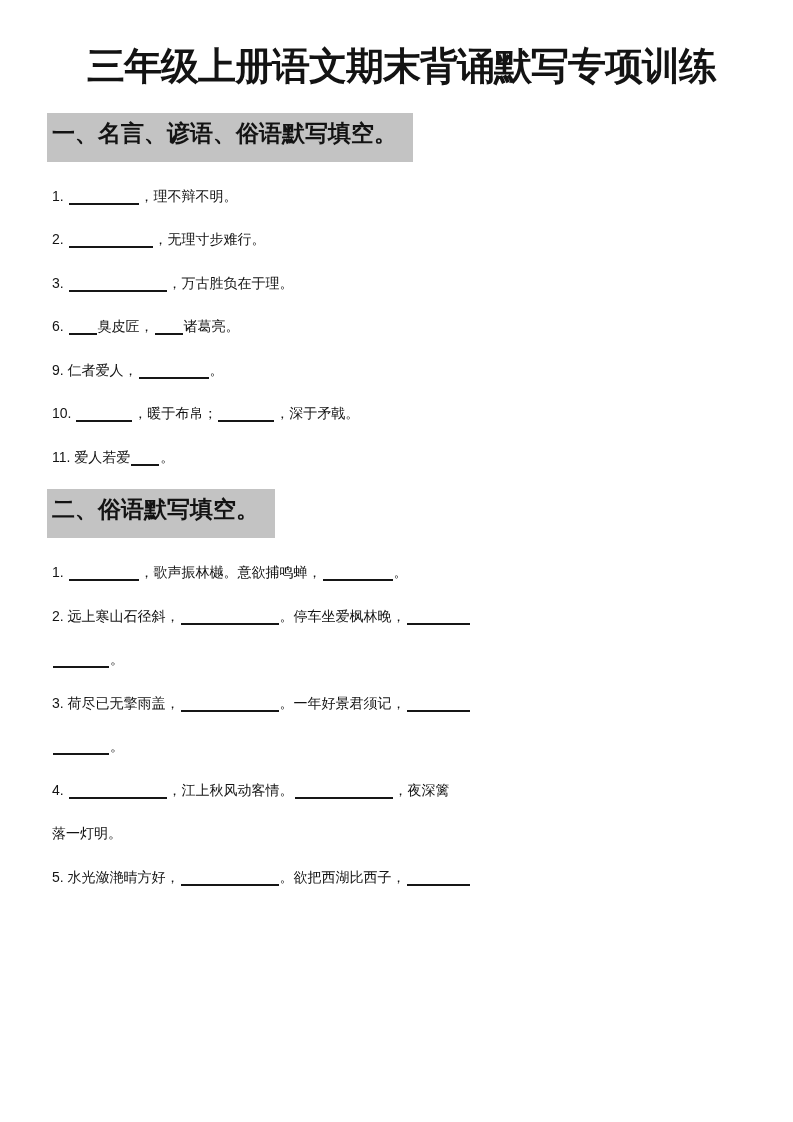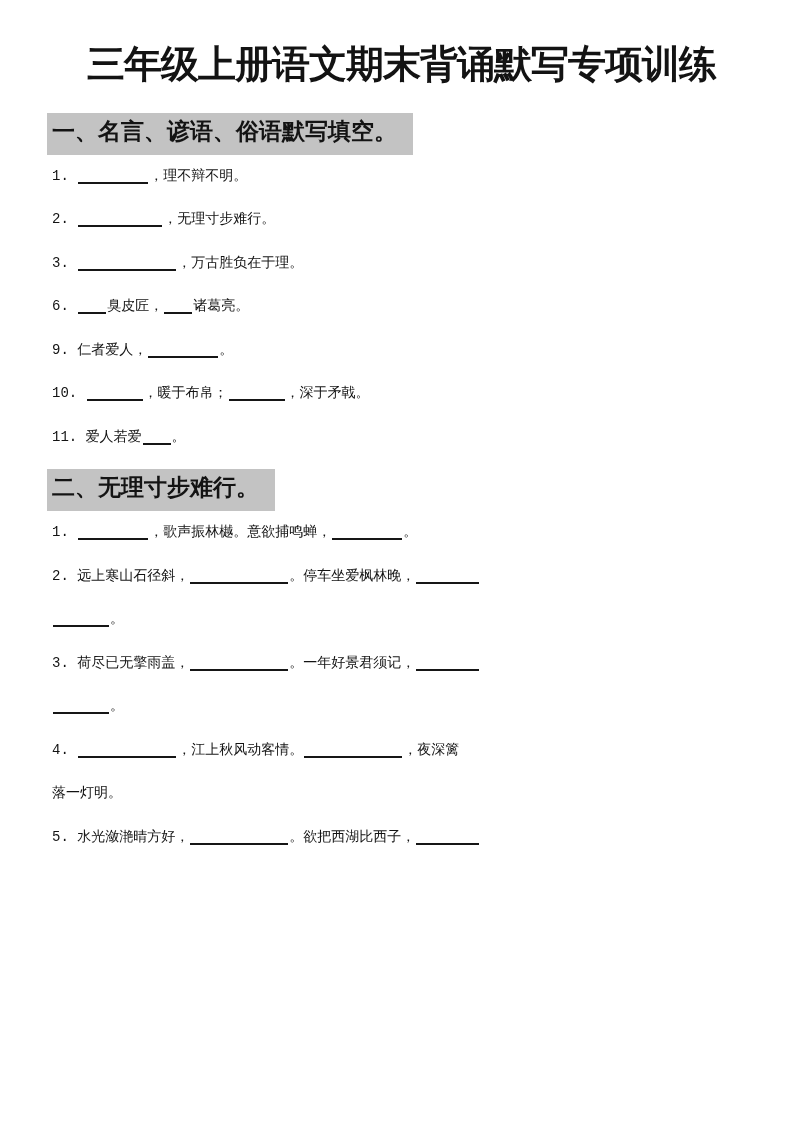--- a/index.html
+++ b/index.html
@@ -8,40 +8,40 @@
     --heading-bg:#c3c3c3;
   }
   html,body{margin:0;padding:0;background:#fff;}
   .page{
     position:relative;
     width:793px;height:974px;
     box-sizing:border-box;
     padding:42px 42px 0 52px;
     background:var(--page-bg);
     color:var(--text);
-    font-family:Liberation Mono, monospace;
+    font-family:Liberation Sans, sans-serif;
     overflow:hidden;
   }
   .title{
     margin:0 0 12px 0;
     font-size:38px;
     font-weight:bold;
     text-align:center;
     line-height:1.3;
     letter-spacing:-1px;
   }
   .sec{display:block;}
   .heading{
     display:inline-block;
     background:var(--heading-bg);
     font-size:23px;
     font-weight:bold;
     line-height:1.2;
-    padding:7px 16px 7px 5px;
-    margin:10px 0 0 -5px;
+    padding:7px 16px 14px 5px;
+    margin:10px 0 13px -5px;
   }
   .items{
     font-size:14px;
     line-height:43.5px;
   }
   .item{white-space:normal;}
   .blank{
     display:inline-block;
     height:0;
     border-bottom:2px solid #161616;
@@ -62,21 +62,21 @@
         <div class="item">2. <span class="blank" style="width: 6em;"></span>，无理寸步难行。</div>
         <div class="item">3. <span class="blank" style="width: 7em;"></span>，万古胜负在于理。</div>
         <div class="item">6. <span class="blank" style="width: 2em;"></span>臭皮匠，<span class="blank" style="width: 2em;"></span>诸葛亮。</div>
         <div class="item">9. 仁者爱人，<span class="blank" style="width: 5em;"></span>。</div>
         <div class="item">10. <span class="blank" style="width: 4em;"></span>，暖于布帛；<span class="blank" style="width: 4em;"></span>，深于矛戟。</div>
         <div class="item">11. 爱人若爱<span class="blank" style="width: 2em;"></span>。</div>
       </div>
   </section>
 
   <section class="sec">
-    <div class="heading">二、无理寸步难行。</div>
+    <div class="heading">二、俗语默写填空。</div>
     <div class="items">
         <div class="item">1. <span class="blank" style="width: 5em;"></span>，歌声振林樾。意欲捕鸣蝉，<span class="blank" style="width: 5em;"></span>。</div>
         <div class="item">2. 远上寒山石径斜，<span class="blank" style="width: 7em;"></span>。停车坐爱枫林晚，<span class="blank" style="width: 4.5em;"></span><br><span class="blank" style="width: 4em;"></span>。</div>
         <div class="item">3. 荷尽已无擎雨盖，<span class="blank" style="width: 7em;"></span>。一年好景君须记，<span class="blank" style="width: 4.5em;"></span><br><span class="blank" style="width: 4em;"></span>。</div>
         <div class="item">4. <span class="blank" style="width: 7em;"></span>，江上秋风动客情。<span class="blank" style="width: 7em;"></span>，夜深篱<br>落一灯明。</div>
         <div class="item">5. 水光潋滟晴方好，<span class="blank" style="width: 7em;"></span>。欲把西湖比西子，<span class="blank" style="width: 4.5em;"></span></div>
       </div>
   </section>
 </div>
 

